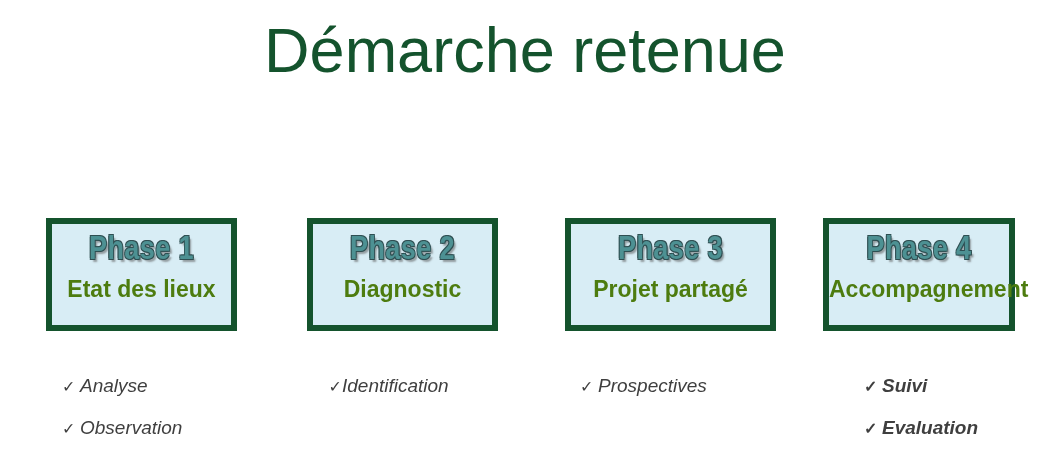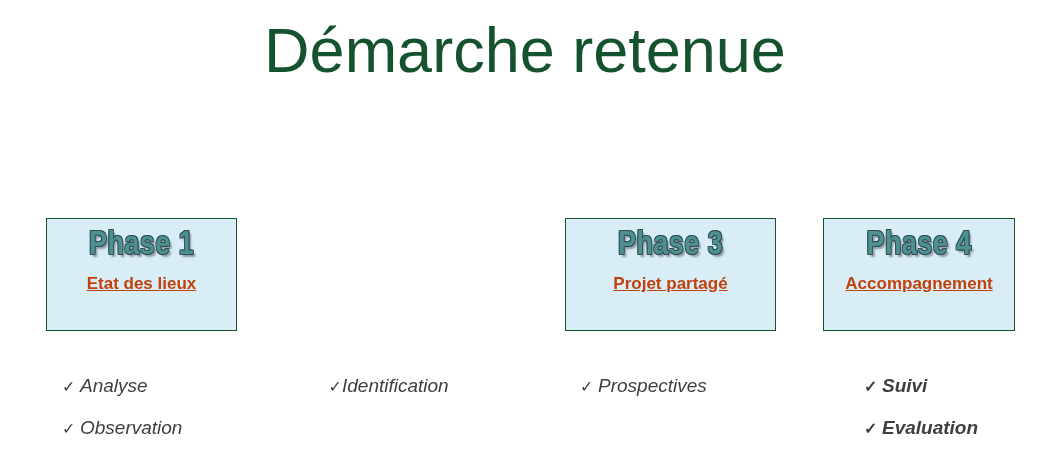--- a/index.html
+++ b/index.html
@@ -45,21 +45,21 @@
     width: 1050px;
     height: 120px;
   }
 
   .phase-box {
     position: absolute;
     top: 0;
     height: 113px;
     box-sizing: border-box;
     background: #d8edf5;
-    border: 1px solid #14532d;
+    border: 6px solid #14532d;
     text-align: center;
   }
 
   .phase-title {
     position: absolute;
     left: 0;
     right: 0;
     top: 4px;
     font-size: 33px;
     line-height: 40px;
@@ -75,26 +75,25 @@
       -1px  1px 0 #2f4f52,
        1px  1px 0 #2f4f52,
        3px  3px 2px rgba(90,90,90,0.55);
   }
 
   .phase-sub {
     position: absolute;
     left: 0;
     right: 0;
     top: 54px;
-    font-size: 17px;
+    font-size: 23px;
     line-height: 22px;
     font-weight: 700;
-    color: #c2410c;
+    color: #4d7c0f;
     white-space: nowrap;
-    text-decoration: underline;
   }
 
   
   .bullet-col {
     position: absolute;
   }
   .bullet-item {
     display: block;
     white-space: nowrap;
     font-size: 19px;
@@ -120,20 +119,24 @@
 
   <div id="slide-title">Démarche retenue</div>
 
   <div id="phase-row">
 
     <div class="phase-box" style="left:46px; width:191px;">
       <div class="phase-title">Phase 1</div>
       <div class="phase-sub">Etat des lieux</div>
     </div>
 
+    <div class="phase-box" style="left:307px; width:191px;">
+      <div class="phase-title">Phase 2</div>
+      <div class="phase-sub">Diagnostic</div>
+    </div>
 
     <div class="phase-box" style="left:565px; width:211px;">
       <div class="phase-title">Phase 3</div>
       <div class="phase-sub">Projet partagé</div>
     </div>
 
     <div class="phase-box" style="left:823px; width:192px;">
       <div class="phase-title">Phase 4</div>
       <div class="phase-sub">Accompagnement</div>
     </div>

